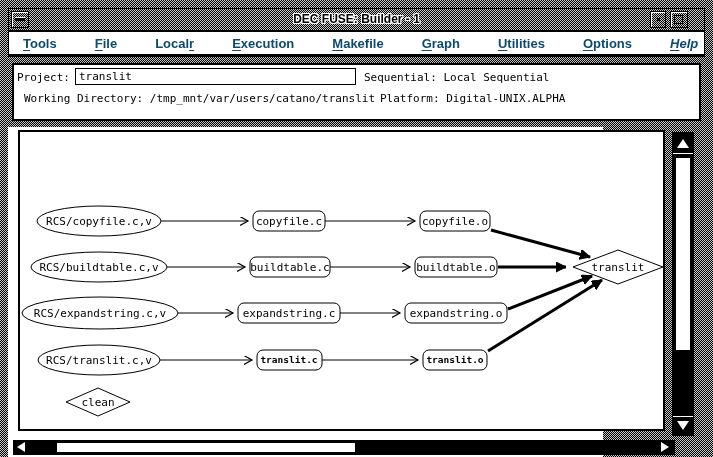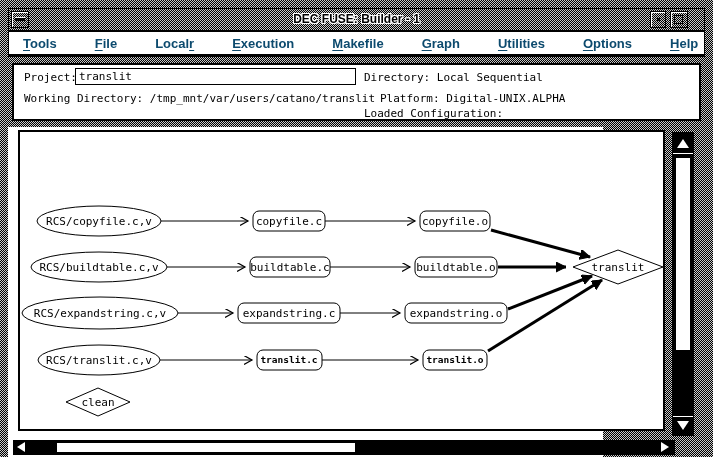--- a/index.html
+++ b/index.html
@@ -45,21 +45,21 @@
 
   
   .menubar {
     position:absolute; left:8px; top:31px; width:697px; height:26px;
     background:#fff; border:1px solid #000; border-bottom:3px solid #000;
     display:flex; align-items:center; gap:38px; padding-left:14px;
     font-weight:bold; font-size:13px; color:#0c4a6e;
   }
   .menu-item { white-space:nowrap; cursor:default; }
   .menu-item .mn { text-decoration:underline; text-underline-offset:2px; }
-  .menu-help { margin-left:auto; padding-right:12px; }
+  .menu-help { margin-left:auto; padding-right:12px;font-style:italic; }
 
   
   .infopanel {
     position:absolute; left:12px; top:63px; width:689px; height:58px;
     background:#fff; border:2px solid #000;
     font-family:"DejaVu Sans Mono", monospace; font-size:11px; color:#000;
   }
   .ip { position:absolute; white-space:nowrap; }
   .project-input {
     position:absolute; left:61px; top:3px; width:281px; height:17px;
@@ -122,26 +122,25 @@
     <span class="menu-item"><span>Local</span><span class="mn">r</span><span></span></span>
     <span class="menu-item"><span></span><span class="mn">E</span><span>xecution</span></span>
     <span class="menu-item"><span></span><span class="mn">M</span><span>akefile</span></span>
     <span class="menu-item"><span></span><span class="mn">G</span><span>raph</span></span>
     <span class="menu-item"><span></span><span class="mn">U</span><span>tilities</span></span>
     <span class="menu-item"><span></span><span class="mn">O</span><span>ptions</span></span>
     <span class="menu-item menu-help"><span></span><span class="mn">H</span><span>elp</span></span>
   </div>
 
   <div class="infopanel">
-    <span class="ip" style="left:10px; top:6px;">Project:</span>
+    <span class="ip" style="left:3px; top:6px;">Project:</span>
     <input class="project-input" type="text" value="translit" style="">
     <span class="ip" style="left:10px; top:27px;"><span>Working Directory:</span> <span>/tmp_mnt/var/users/catano/translit</span></span>
-    <span class="ip" style="left:350px; top:6px;"><span>Directory:</span> <span>Local Sequential</span></span>
+    <span class="ip" style="left:350px; top:6px;"><span>Sequential:</span> <span>Local Sequential</span></span>
     <span class="ip" style="left:366px; top:27px;"><span>Platform:</span> <span>Digital-UNIX.ALPHA</span></span>
-    <span class="ip" style="left:350px; top:42px;"><span>Loaded Configuration:</span> <span></span></span>
   </div>
 
   <div class="workarea">
     <div class="canvas">
       <svg width="643" height="297" viewBox="20 132 643 297" xmlns="http://www.w3.org/2000/svg">
         <defs>
           <marker id="openarrow" markerUnits="userSpaceOnUse" markerWidth="10" markerHeight="10" refX="8" refY="4.5" orient="auto">
             <path d="M0,0 L8,4.5 L0,9" fill="none" stroke="#000" stroke-width="1.2"></path>
           </marker>
           <marker id="solidarrow" markerUnits="userSpaceOnUse" markerWidth="12" markerHeight="11" refX="10" refY="5" orient="auto">

